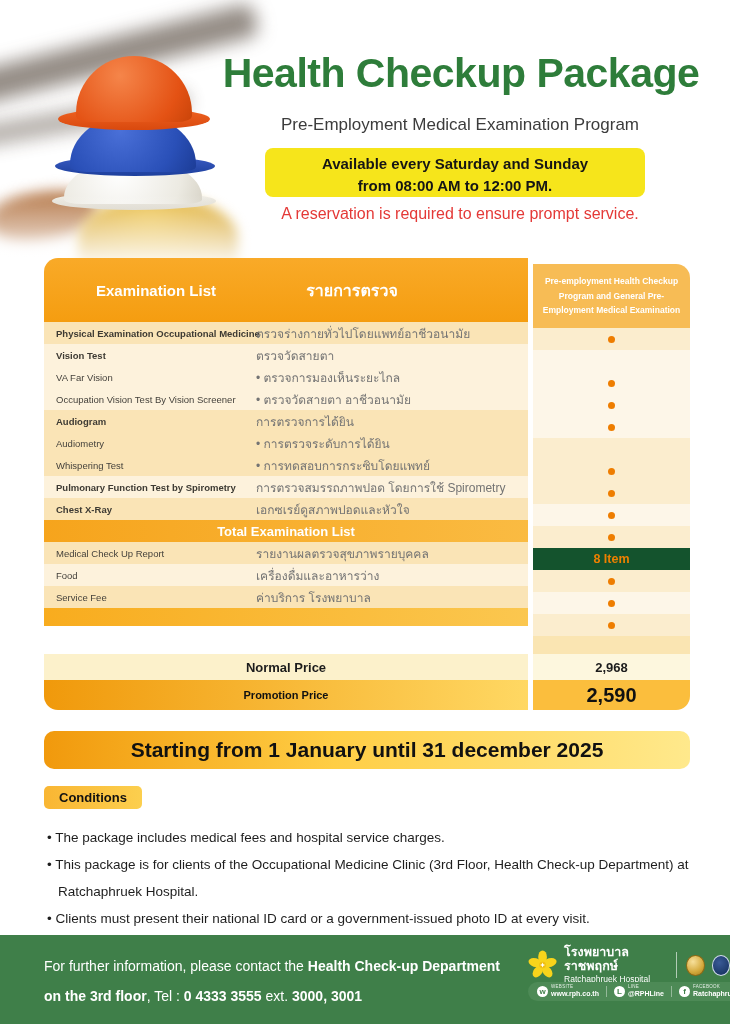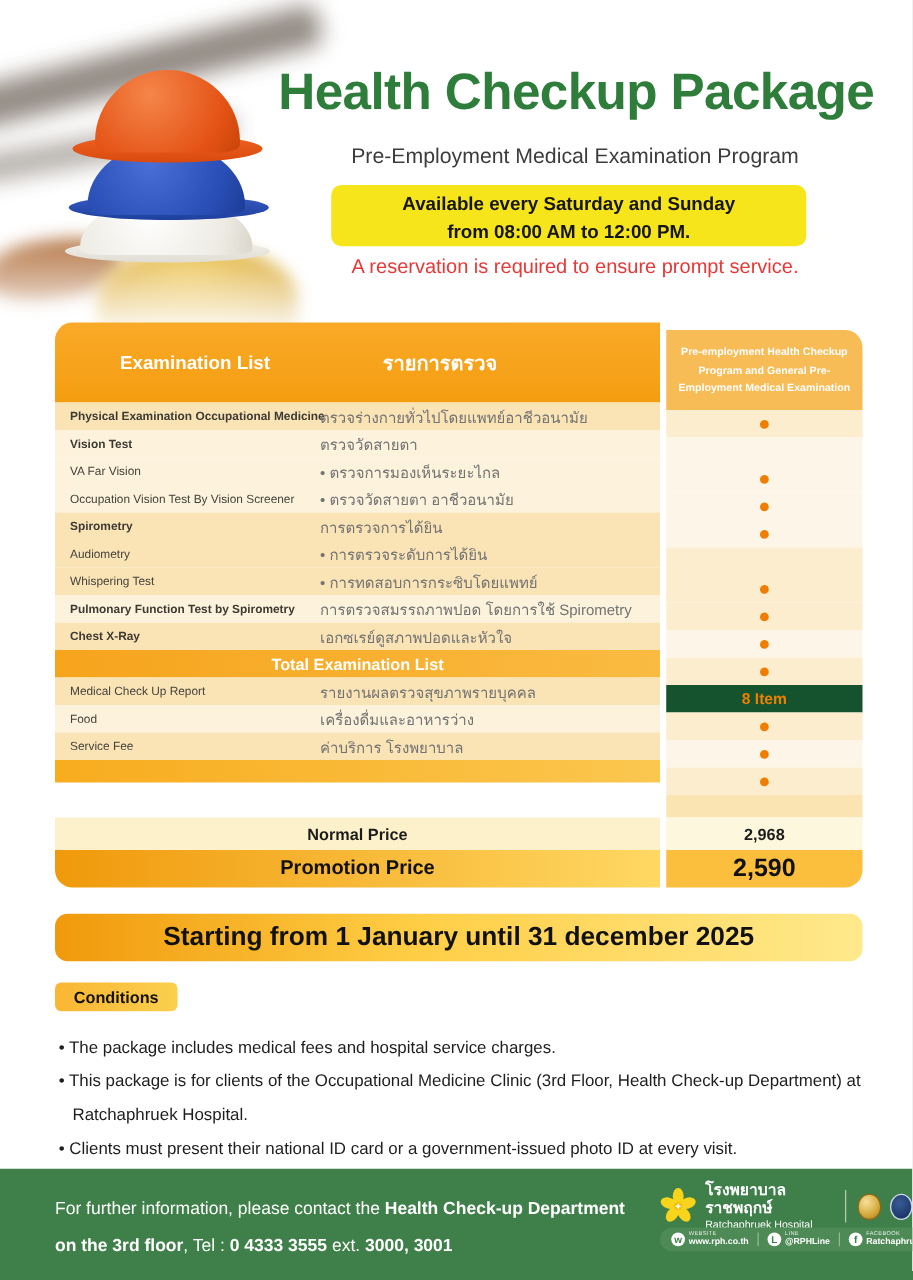--- a/index.html
+++ b/index.html
@@ -86,21 +86,21 @@
   .total-right { height:22px; background:#14532d; color:#ee8000; font-weight:bold; font-size:12.5px;
     display:flex; align-items:center; justify-content:center; }
   .band-left { height:18px; background:linear-gradient(90deg,#f8ac1e,#fbc74f); }
   .band-right { height:18px; background:#fae5b2; }
   .normal-left { height:26px; background:#fcf1cb; display:flex; align-items:center; justify-content:center;
     font-weight:bold; font-size:13px; color:#1c1c1c;margin-top:28px; }
   .normal-right { height:26px; background:#fdf7de; display:flex; align-items:center; justify-content:center;
     font-size:13px; font-weight:600; color:#1c1c1c; }
   .promo-left { height:30px; background:linear-gradient(90deg,#f0990b,#ffd863);
     border-bottom-left-radius:14px; display:flex; align-items:center; justify-content:center;
-    font-size:16px; font-weight:800; color:#111; }
+    font-size:11px; font-weight:800; color:#111; }
   .promo-right { height:30px; background:#fbbe3d; border-bottom-right-radius:14px;
     display:flex; align-items:center; justify-content:center; font-size:20px; font-weight:800; color:#111; }
 
   
   .validity { position:absolute; top:731px; left:44px; width:646px; height:38px; border-radius:10px;
     background:linear-gradient(90deg,#f1990c 0%,#ffce45 45%,#ffe98c 100%);
     text-align:center; line-height:38px; font-size:21px; font-weight:bold; color:#111; }
   .cond-chip { position:absolute; top:786px; left:44px; padding:4px 15px; border-radius:5px;
     background:linear-gradient(90deg,#f9b633,#fccf4e); font-size:13px; font-weight:bold; color:#111; }
   .cond-list { position:absolute; top:824px; left:44px; width:660px; list-style:none; }
@@ -177,21 +177,21 @@
           </div>
           <div class="trow light">
             <div class="cell-en">VA Far Vision</div>
             <div class="cell-th">• ตรวจการมองเห็นระยะไกล</div>
           </div>
           <div class="trow light">
             <div class="cell-en">Occupation Vision Test By Vision Screener</div>
             <div class="cell-th">• ตรวจวัดสายตา อาชีวอนามัย</div>
           </div>
           <div class="trow med bold">
-            <div class="cell-en">Spirometry</div>
+            <div class="cell-en">Audiogram</div>
             <div class="cell-th">การตรวจการได้ยิน</div>
           </div>
           <div class="trow med">
             <div class="cell-en">Audiometry</div>
             <div class="cell-th">• การตรวจระดับการได้ยิน</div>
           </div>
           <div class="trow med">
             <div class="cell-en">Whispering Test</div>
             <div class="cell-th">• การทดสอบการกระซิบโดยแพทย์</div>
           </div>

